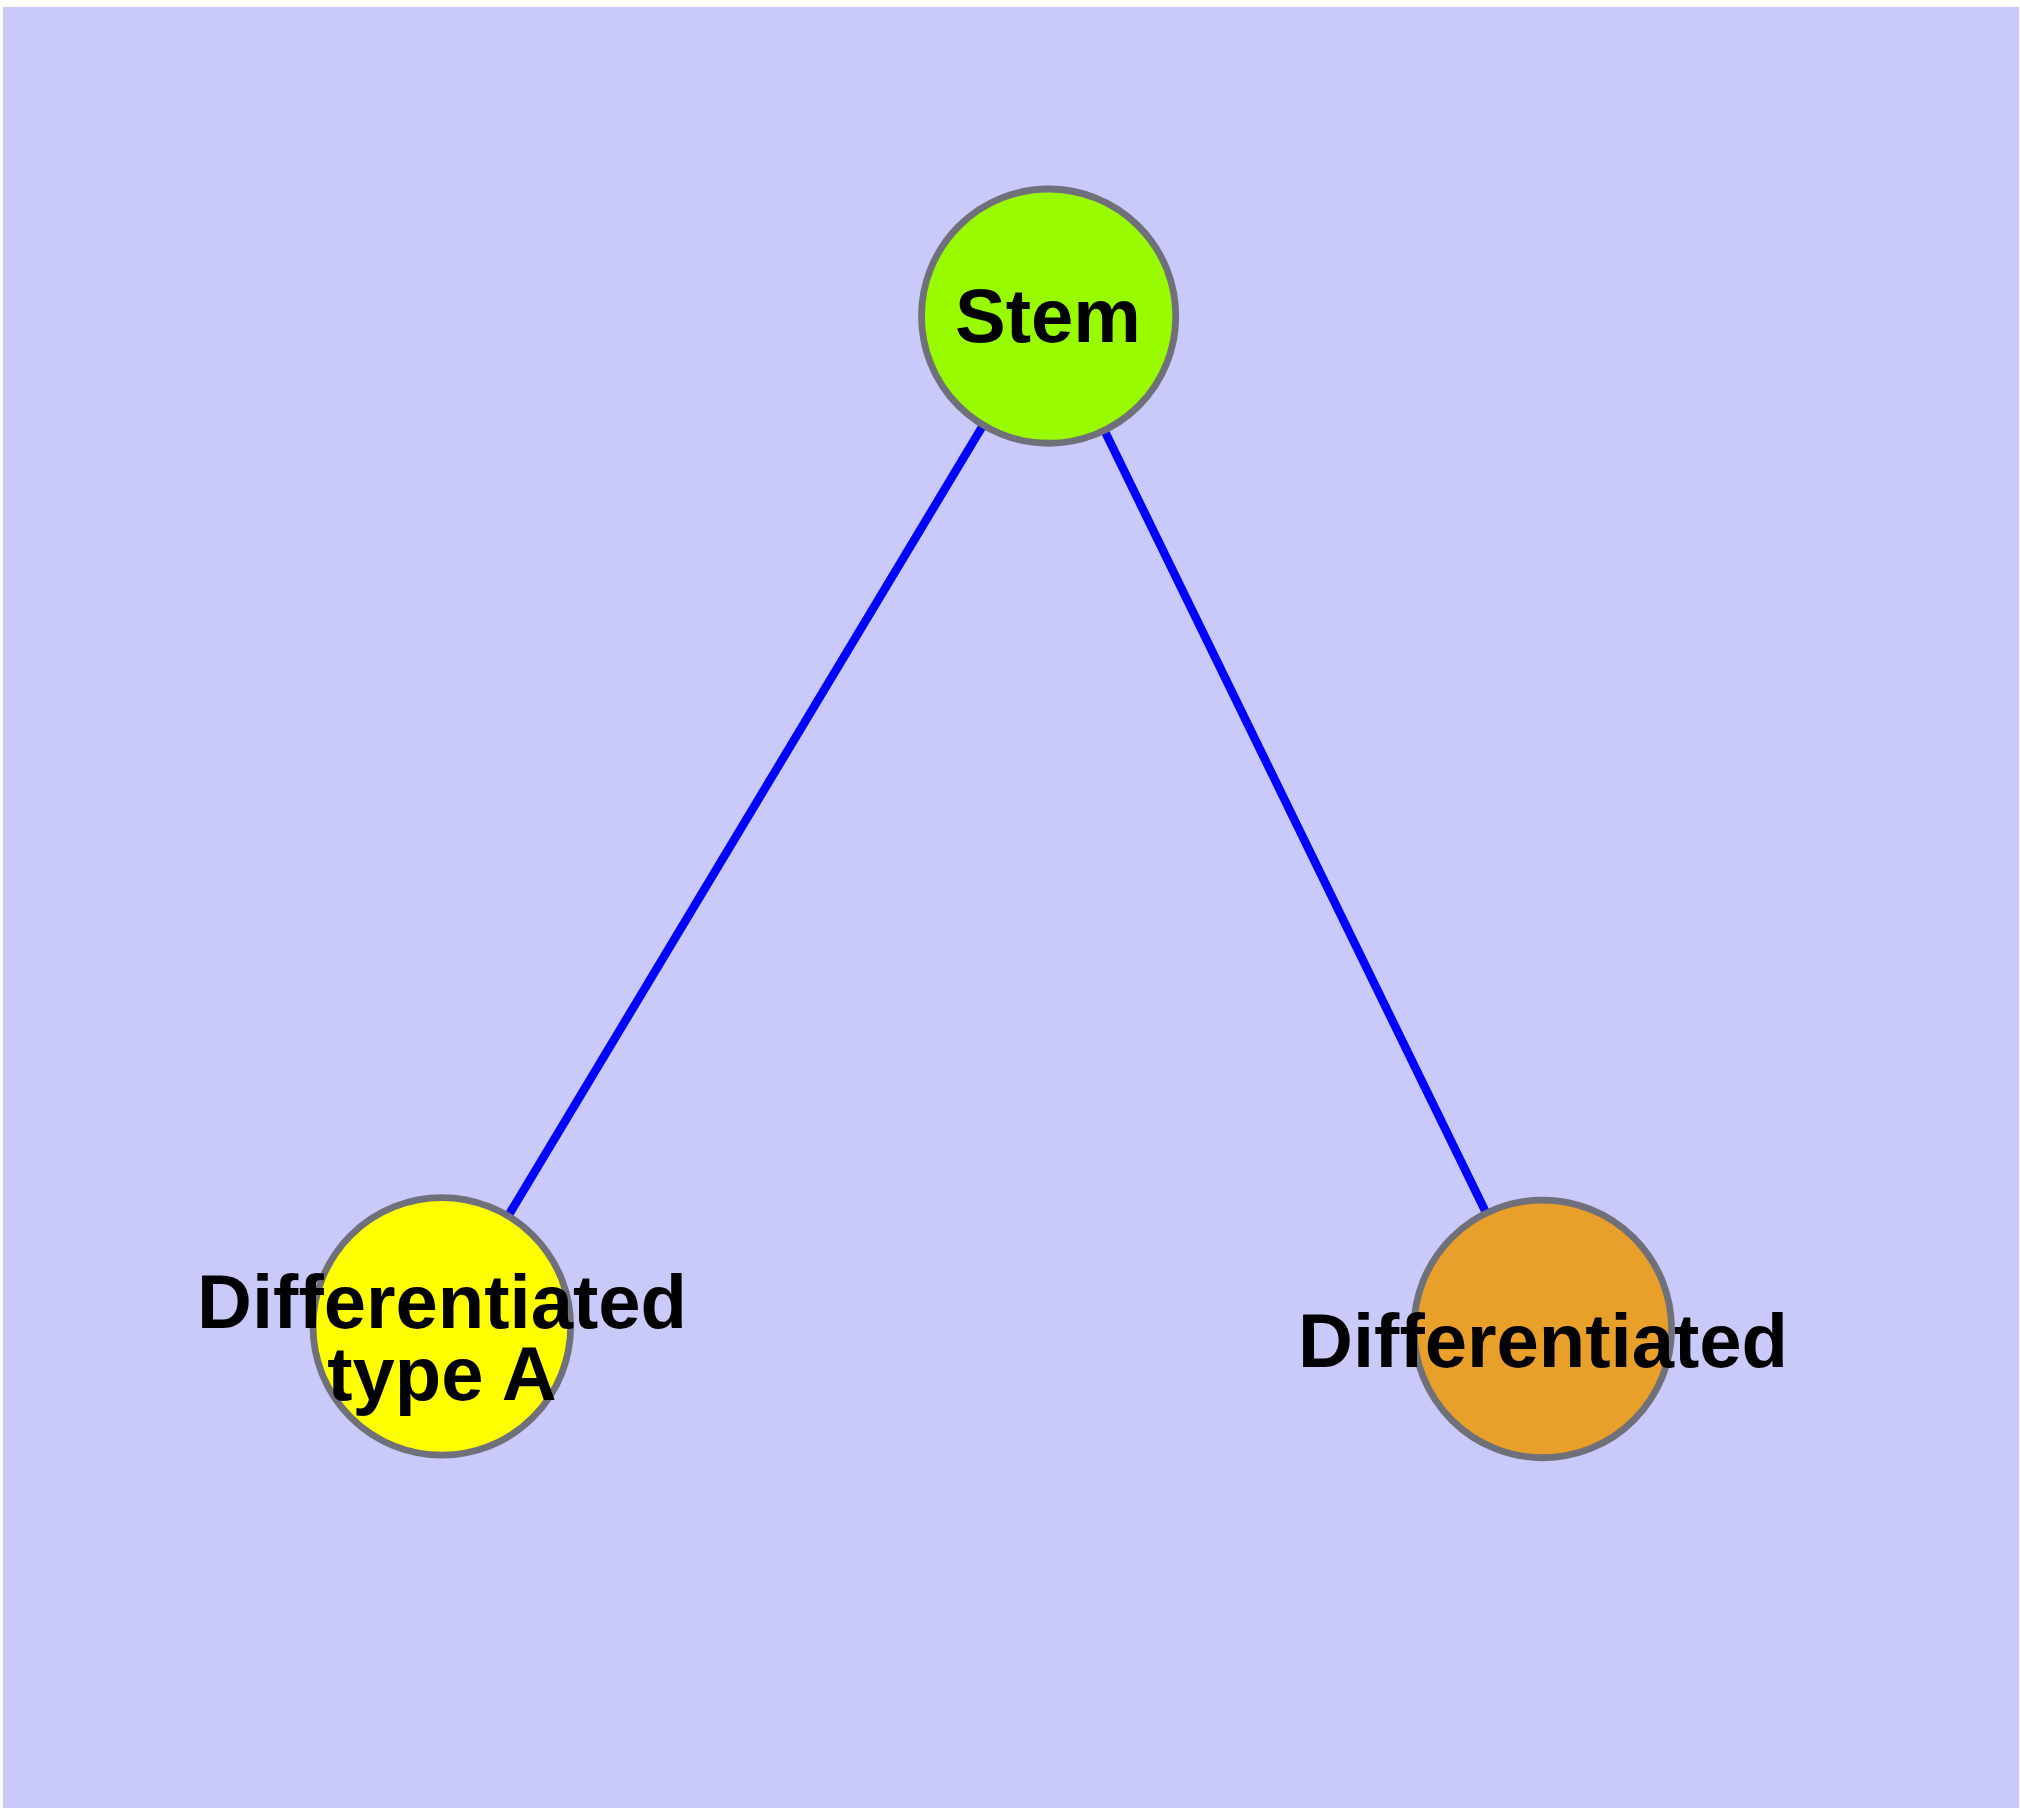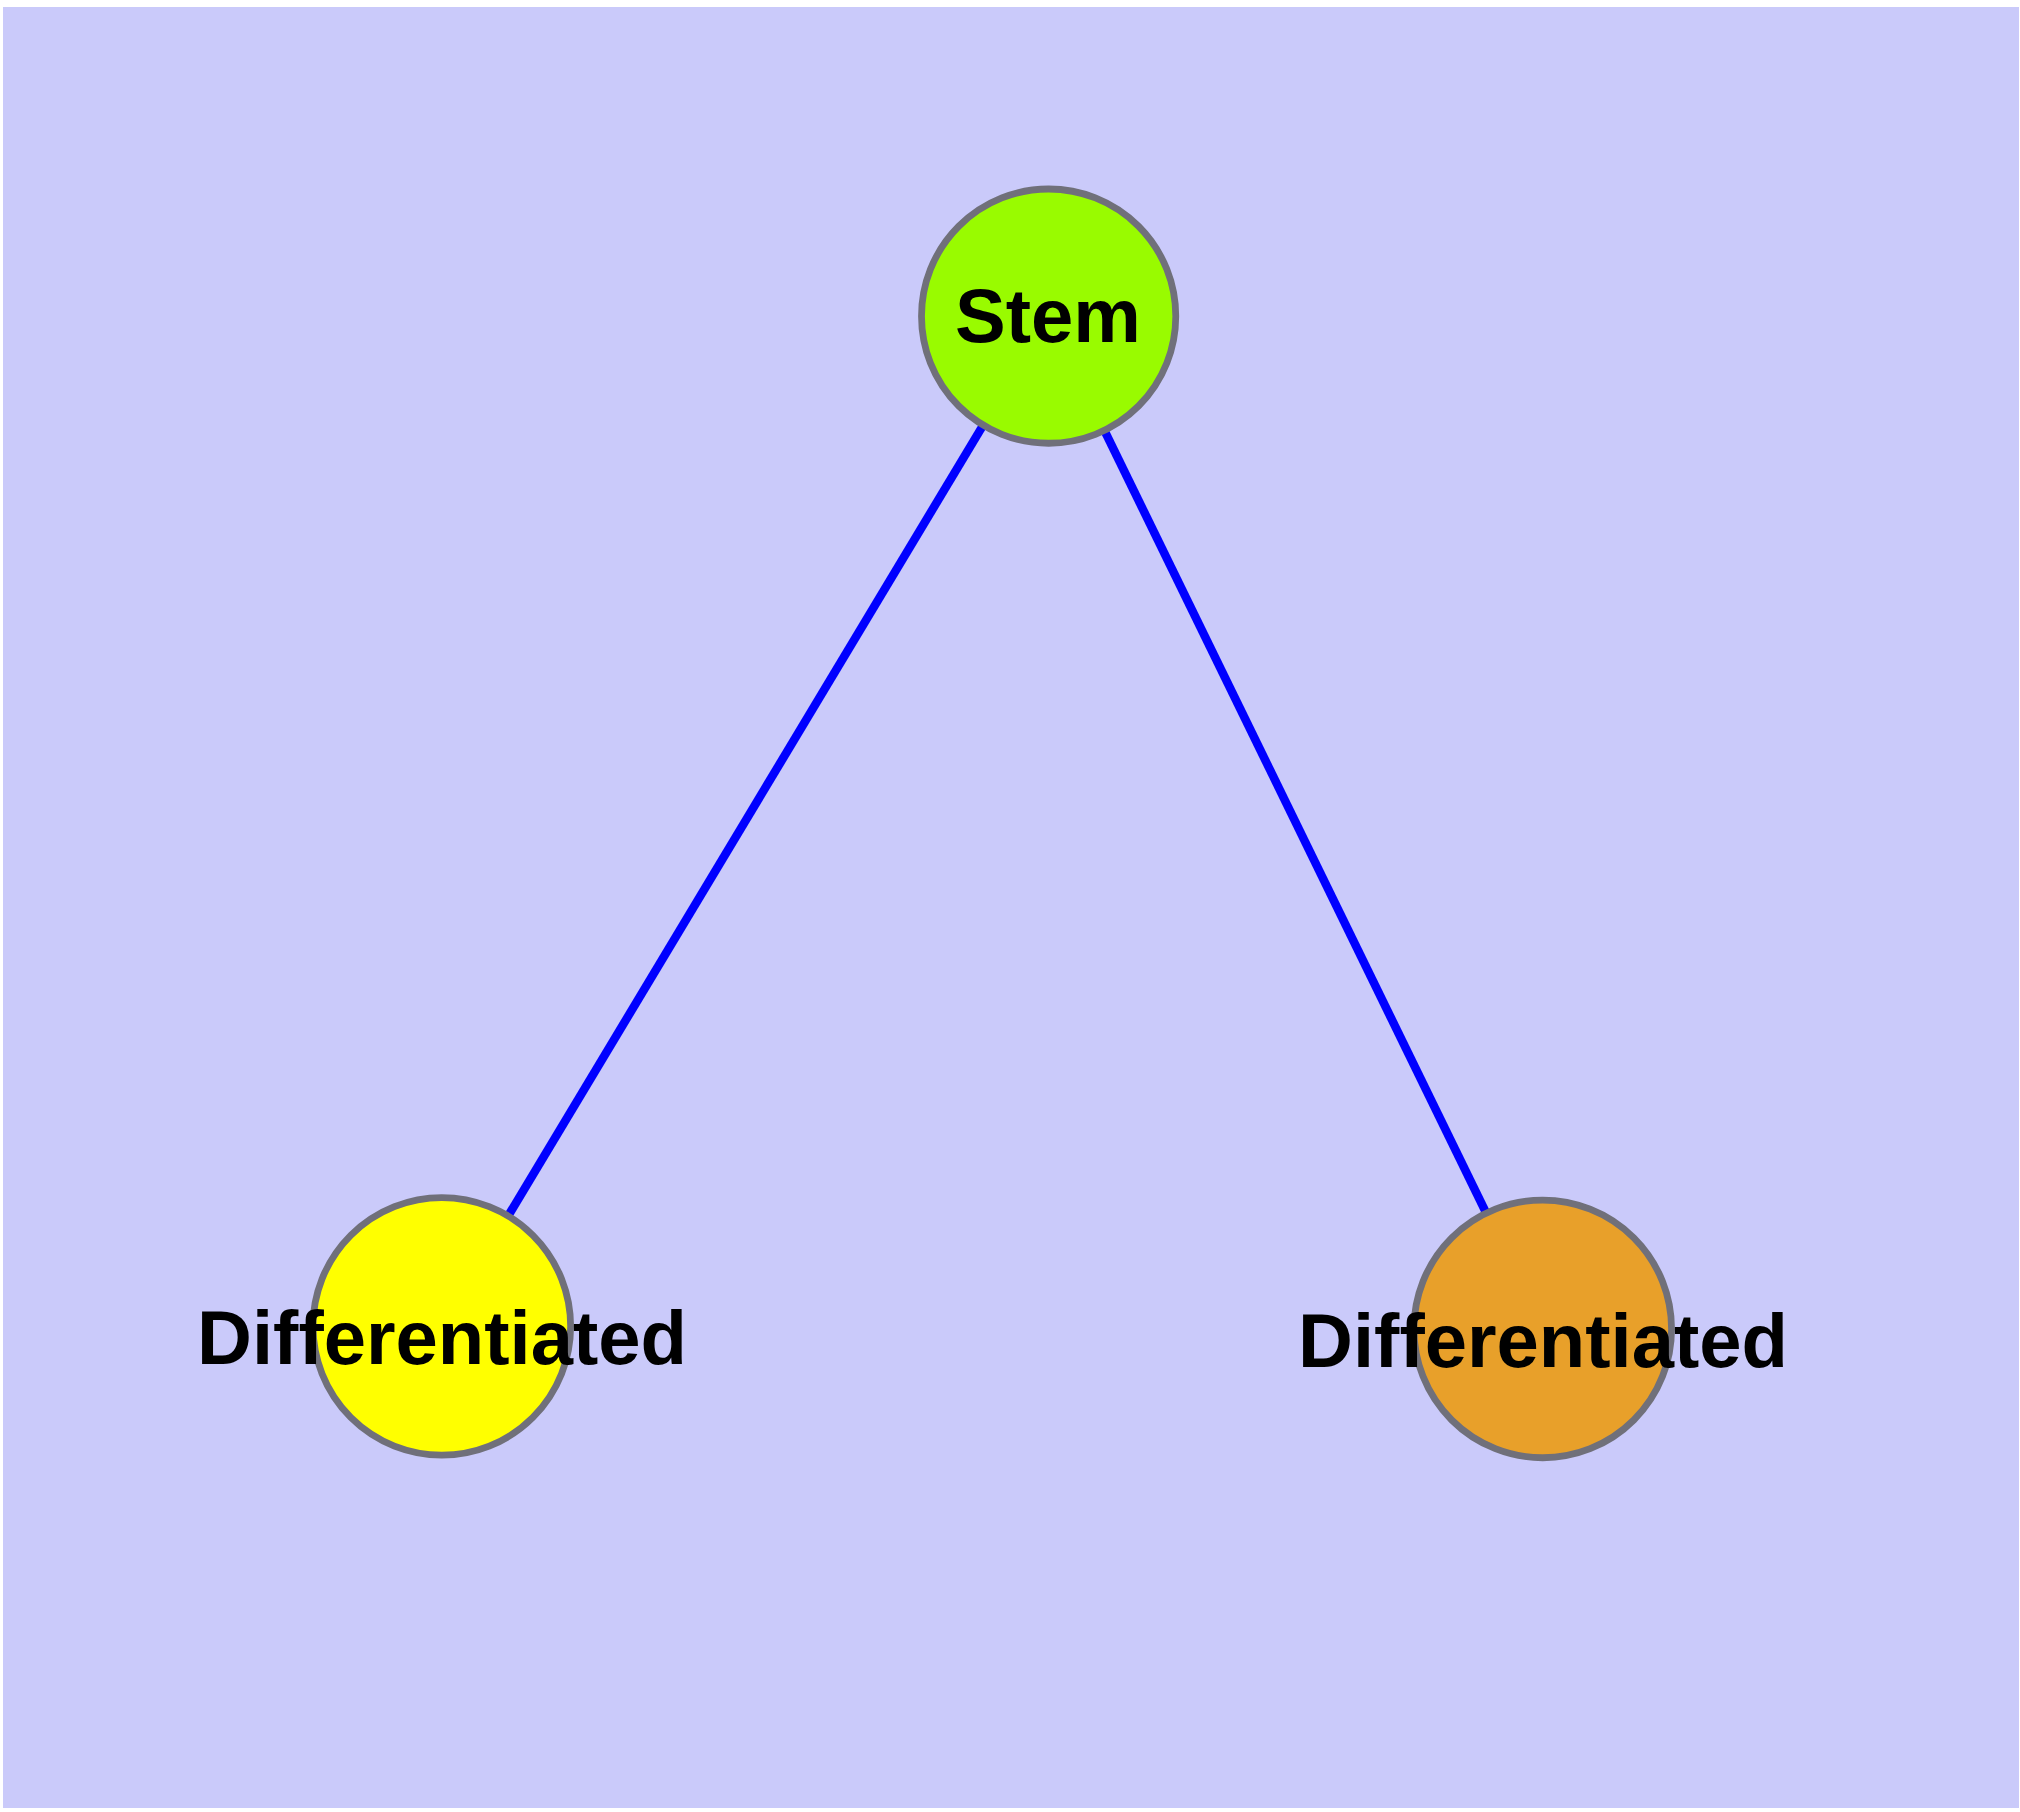--- a/index.html
+++ b/index.html
@@ -56,19 +56,20 @@
       <circle cx="521" cy="1565" r="152" fill="#FFFF00" stroke="#70707A" stroke-width="8"></circle>
       <circle cx="1820" cy="1568" r="152" fill="#E8A02A" stroke="#70707A" stroke-width="8"></circle>
     </svg>
 
   <div class="node-label" style="left: 1048px; top: 316px; font-size: 76px; color: rgb(0, 0, 0);">
     <span class="label-line">Stem</span>
   </div>
 
   <div class="node-label" style="left: 442px; top: 1338px; font-size: 76px; color: rgb(0, 0, 0);">
     <span class="label-line">Differentiated</span>
+    <span class="label-line">type A</span>
   </div>
 
   <div class="node-label" style="left: 1543px; top: 1341px; font-size: 76px; color: rgb(0, 0, 0);">
     <span class="label-line">Differentiated</span>
   </div>
 </div>
 
 
 </body></html>

